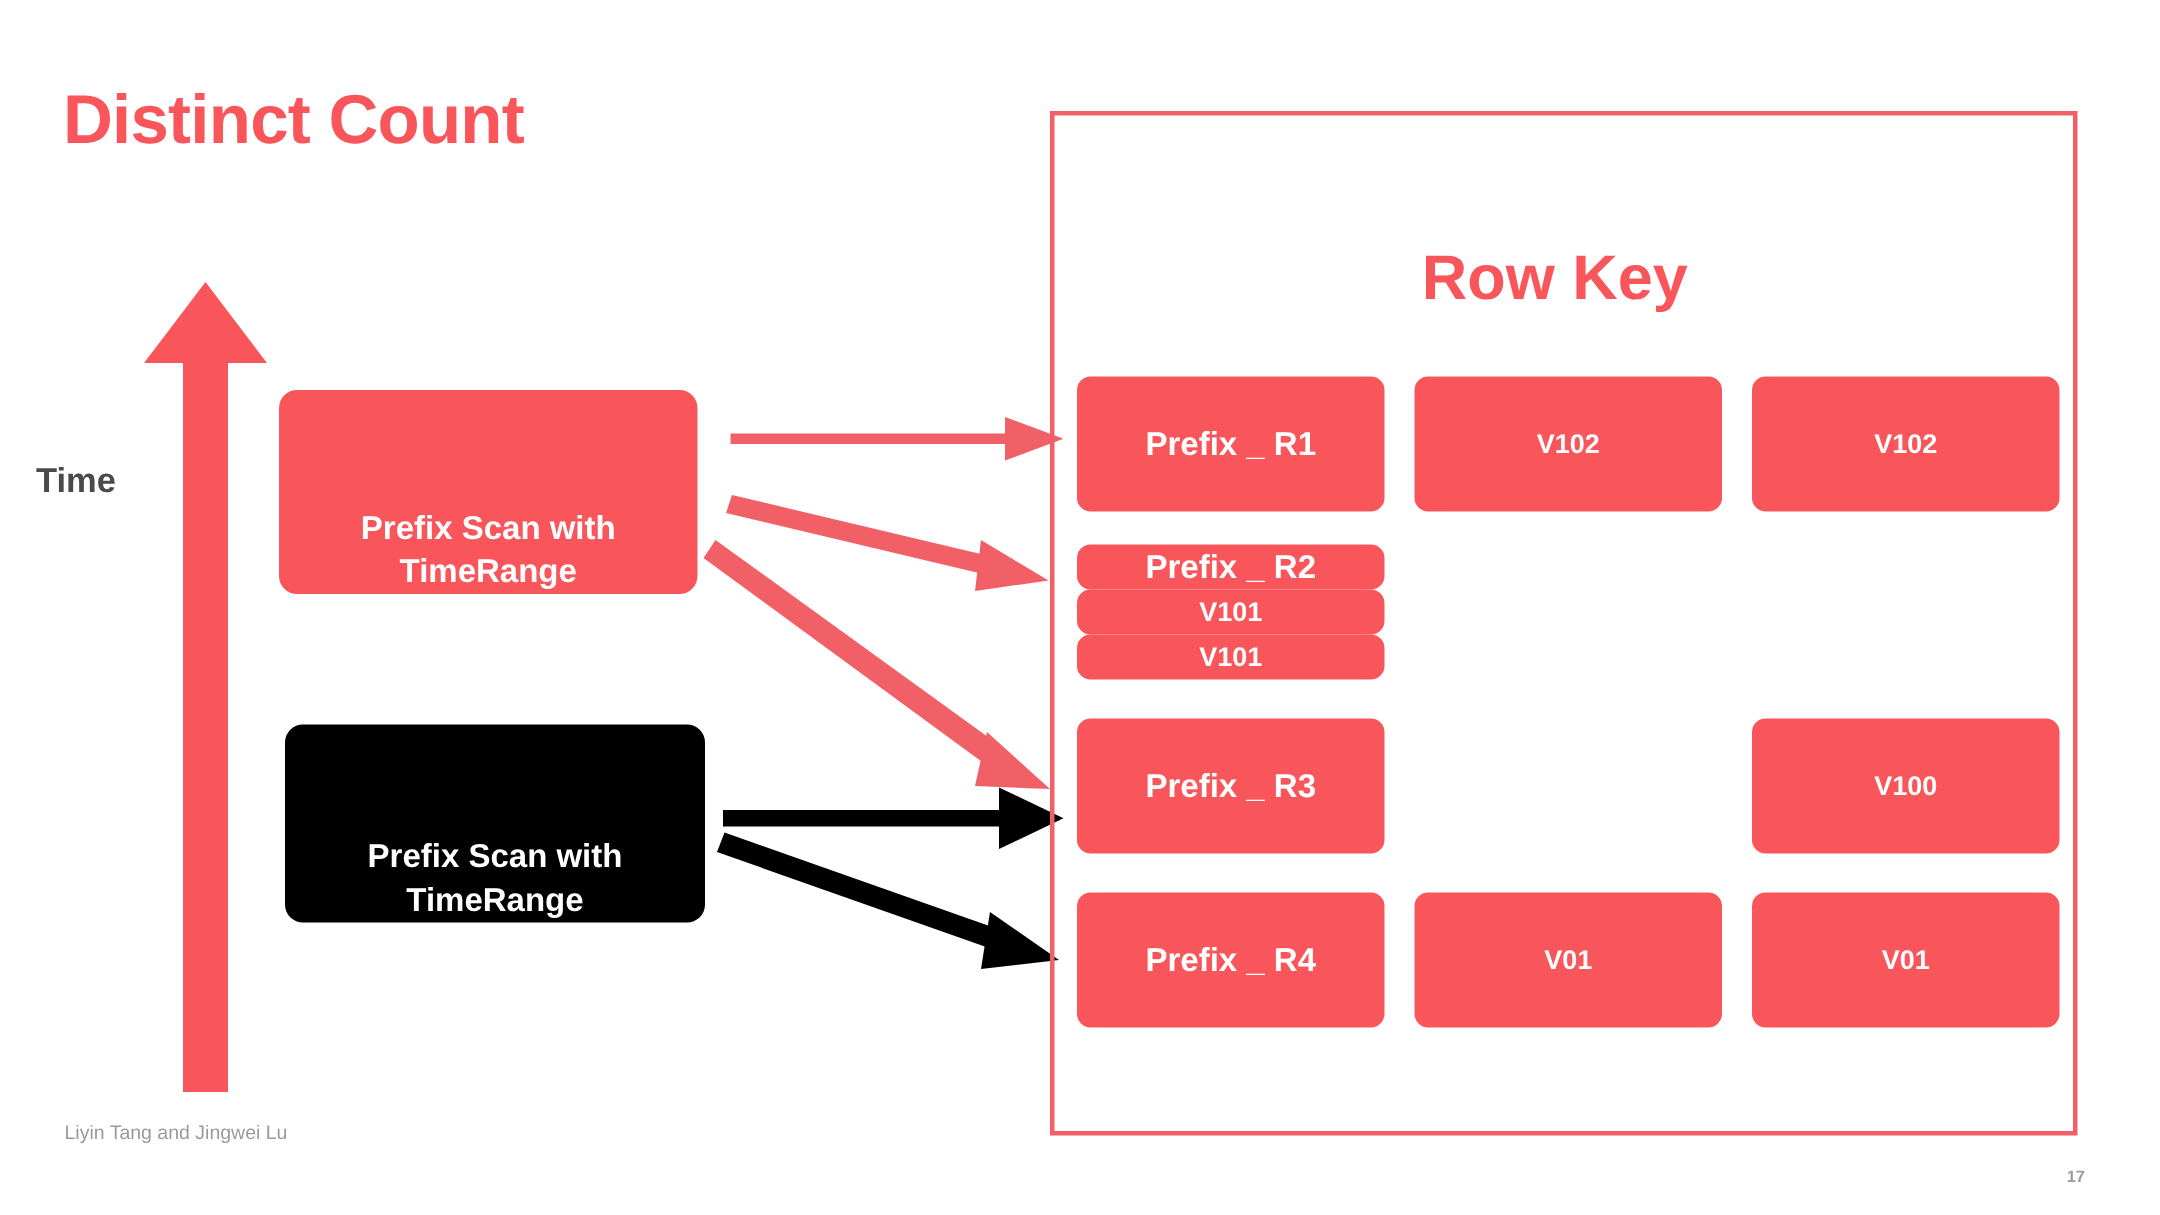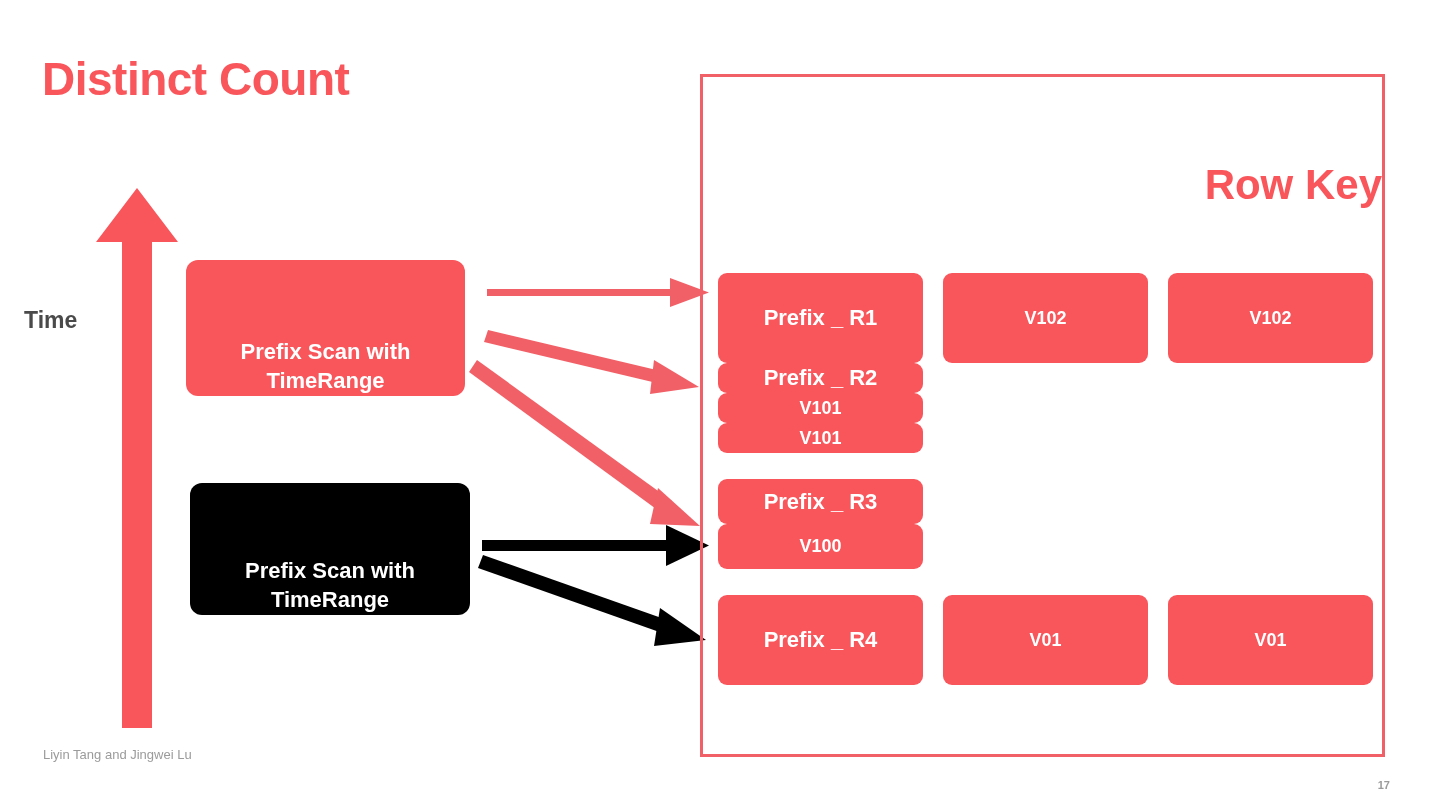--- a/index.html
+++ b/index.html
@@ -93,38 +93,38 @@
     top: 74px;
     width: 685px;
     height: 683px;
     border: 3px solid #F26067;
     box-sizing: border-box;
     background: transparent;
   }
   #rowkey-title {
     position: absolute;
     left: 0;
-    right: 0;
+    right: 12px;
     top: 84px;
-    text-align: right;
+    text-align: center;
     font-size: 42px;
     font-weight: bold;
     color: #F9565C;
   }
   .grid-row {
     position: absolute;
     left: 15px;
     width: 655px;
     height: 90px;
     display: flex;
     justify-content: space-between;
   }
-  #grid-row-0 { top: 174px; margin-top: 22px; }
+  #grid-row-0 { top: 174px; }
   #grid-row-1 { top: 286px; flex-direction: column; }
-  #grid-row-2 { top: 402px; flex-direction: column; }
+  #grid-row-2 { top: 402px; }
   #grid-row-3 { top: 518px; }
 
   .grid-cell {
     width: 205px;
     height: 90px;
     background: #F9565C;
     border-radius: 9px;
     display: flex;
     align-items: center;
     justify-content: center;

